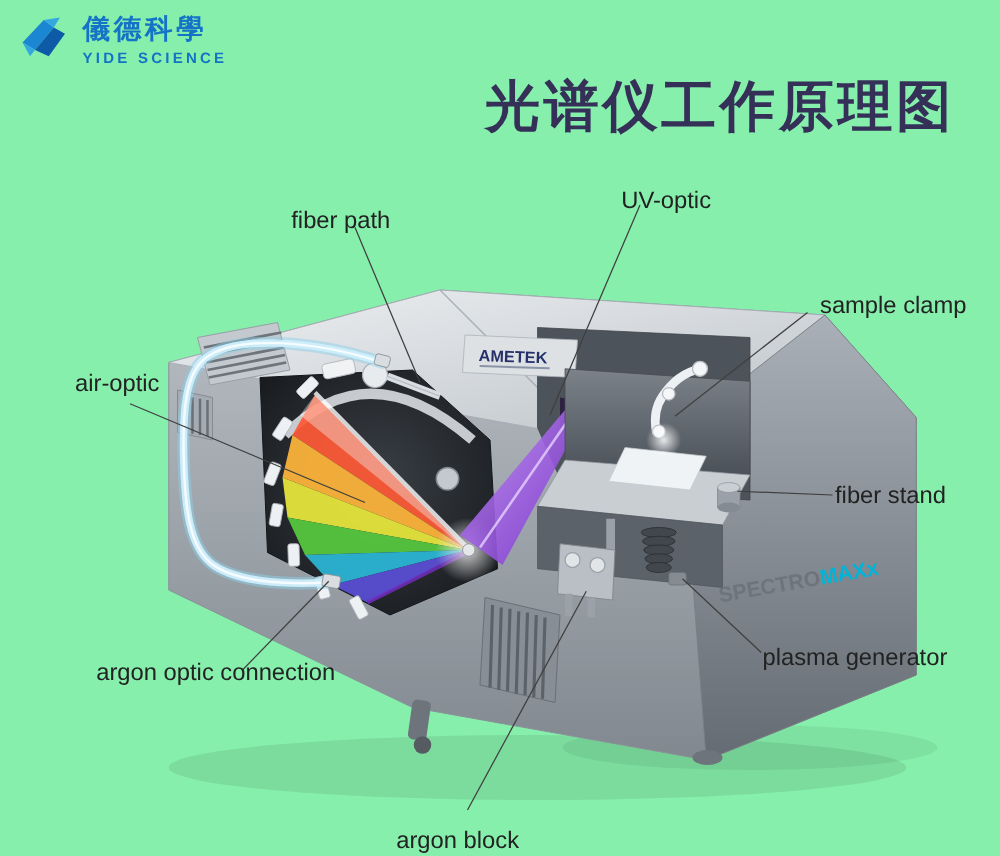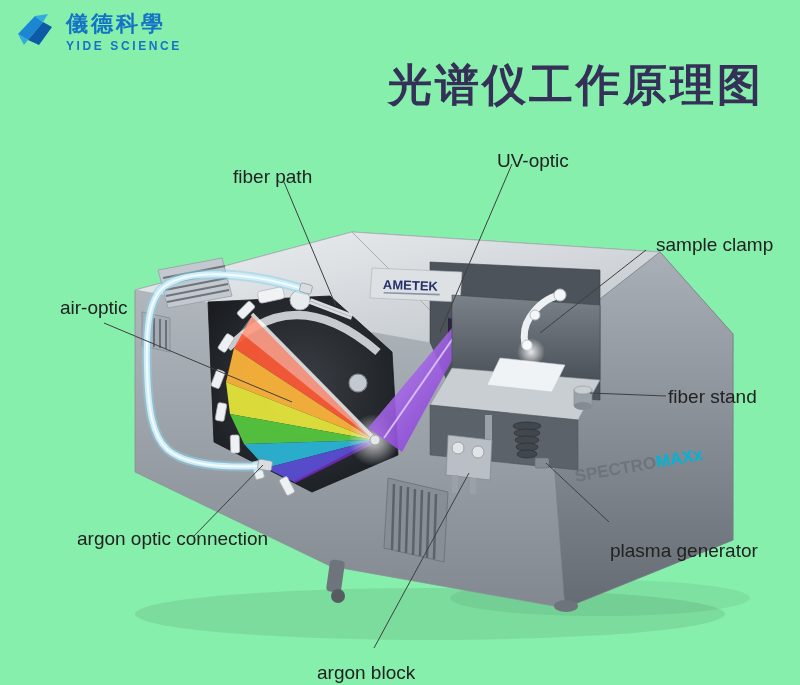--- a/index.html
+++ b/index.html
@@ -240,16 +240,16 @@
         <line x1="374" y1="648" x2="469" y2="473"></line>
       </g>
     </svg>
 
     <div class="label" style="left:233px;top:166px">fiber path</div>
     <div class="label" style="left:497px;top:150px">UV-optic</div>
     <div class="label" style="left:656px;top:234px">sample clamp</div>
     <div class="label" style="left:60px;top:297px">air-optic</div>
     <div class="label" style="left:668px;top:386px">fiber stand</div>
     <div class="label" style="left:77px;top:528px">argon optic connection</div>
-    <div class="label" style="left:610px;top:540px">plasma generator</div>
+    <div class="label" style="left:610px;top:516px">plasma generator</div>
     <div class="label" style="left:317px;top:662px">argon block</div>
   </div>
 </div>
 
 </body></html>

